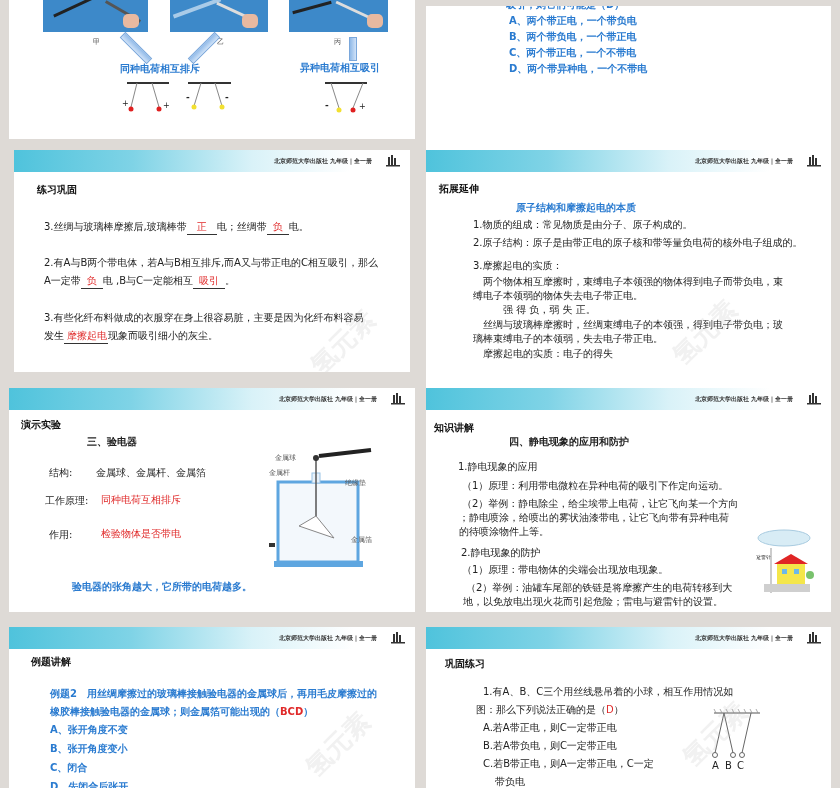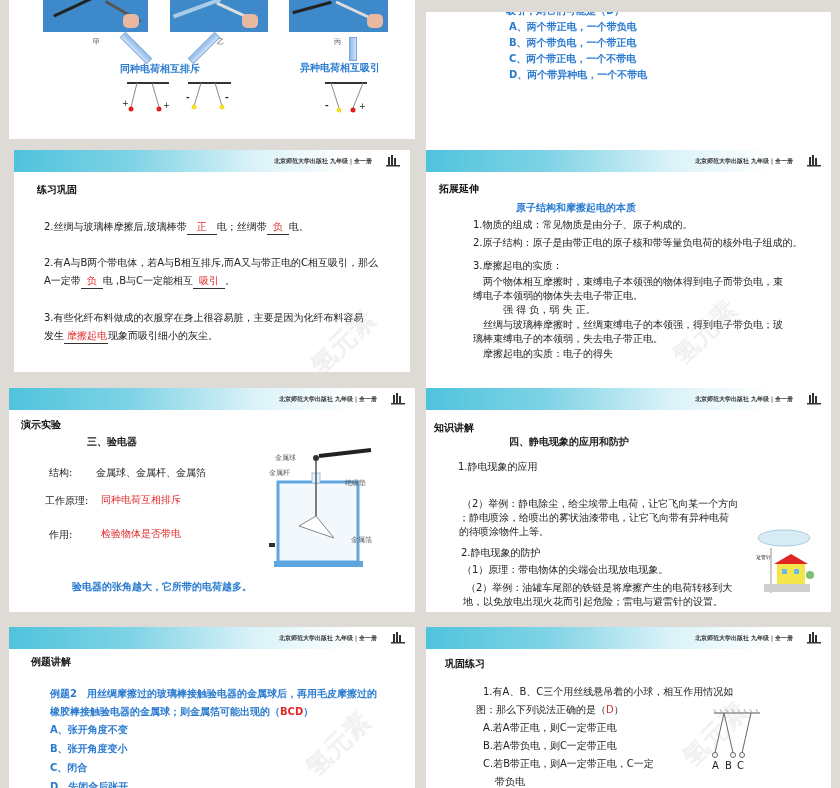--- a/index.html
+++ b/index.html
@@ -61,41 +61,41 @@
       <circle cx="244" cy="30" r="2.5" fill="#e02020"></circle>
   </svg>
   <span class="t" style="left:113px;top:97px;font-size:8px">+</span>
   <span class="t" style="left:154px;top:99px;font-size:8px">+</span>
   <span class="t" style="left:177px;top:90px;font-size:9px;font-weight:bold">-</span>
   <span class="t" style="left:216px;top:90px;font-size:9px;font-weight:bold">-</span>
   <span class="t" style="left:316px;top:98px;font-size:9px;font-weight:bold">-</span>
   <span class="t" style="left:350px;top:100px;font-size:8px">+</span>
 </div>
 
-<div class="slide" style="left:426px;top:12px;width:405px;height:164px">
+<div class="slide" style="left:426px;top:6px;width:405px;height:164px">
   <span class="t blue" style="left:80px;top:-8px;font-size:10px;color:#2a7bd0">吸引，则它们可能是（D）</span>
   <span class="t blue" style="left:83px;top:8px;font-size:10px;color:#2a7bd0">A、两个带正电，一个带负电</span>
   <span class="t blue" style="left:83px;top:24px;font-size:10px;color:#2a7bd0">B、两个带负电，一个带正电</span>
   <span class="t blue" style="left:83px;top:40px;font-size:10px;color:#2a7bd0">C、两个带正电，一个不带电</span>
   <span class="t blue" style="left:83px;top:56px;font-size:10px;color:#2a7bd0">D、两个带异种电，一个不带电</span>
 </div>
 
 <div class="slide" style="left:14px;top:150px;width:396px;height:222px">
   <div class="hdr">
     <span class="hdr-text">北京师范大学出版社 九年级｜全一册</span>
     <svg class="hdr-icon" viewBox="0 0 14 14">
         <rect x="2" y="4" width="2" height="8" fill="#333"></rect>
         <rect x="5" y="2" width="2" height="10" fill="#333"></rect>
         <rect x="8" y="5" width="2" height="7" fill="#333"></rect>
         <rect x="0" y="12" width="14" height="1.5" fill="#333"></rect>
       </svg>
   </div>
   <span class="title" style="left:23px;top:33px">练习巩固</span>
   <div class="t" style="left:30px;top:70px">
-    <span>2.丝绸与玻璃棒摩擦后,玻璃棒带</span><span class="u" style="width:30px">正</span><span>电；丝绸带</span><span class="u" style="width:22px">负</span><span>电。</span>
+    <span>3.丝绸与玻璃棒摩擦后,玻璃棒带</span><span class="u" style="width:30px">正</span><span>电；丝绸带</span><span class="u" style="width:22px">负</span><span>电。</span>
   </div>
   <span class="t" style="left:30px;top:106px">2.有A与B两个带电体，若A与B相互排斥,而A又与带正电的C相互吸引，那么</span>
   <div class="t" style="left:30px;top:124px">
     <span>A一定带</span><span class="u" style="width:22px">负</span><span>电 ,B与C一定能相互</span><span class="u" style="width:32px">吸引</span><span>。</span>
   </div>
   <span class="t" style="left:30px;top:161px">3.有些化纤布料做成的衣服穿在身上很容易脏，主要是因为化纤布料容易</span>
   <div class="t" style="left:30px;top:179px">
     <span>发生</span><span class="u" style="width:44px">摩擦起电</span><span>现象而吸引细小的灰尘。</span>
   </div>
   <span class="wm" style="left:290px;top:175px">氢元素</span>
@@ -167,20 +167,21 @@
     <svg class="hdr-icon" viewBox="0 0 14 14">
         <rect x="2" y="4" width="2" height="8" fill="#333"></rect>
         <rect x="5" y="2" width="2" height="10" fill="#333"></rect>
         <rect x="8" y="5" width="2" height="7" fill="#333"></rect>
         <rect x="0" y="12" width="14" height="1.5" fill="#333"></rect>
       </svg>
   </div>
   <span class="title" style="left:8px;top:33px">知识讲解</span>
   <span class="t" style="left:83px;top:47px;font-weight:bold">四、静电现象的应用和防护</span>
   <span class="t" style="left:32px;top:72px">1.静电现象的应用</span>
+  <span class="t" style="left:36px;top:91px">（1）原理：利用带电微粒在异种电荷的吸引下作定向运动。</span>
   <span class="t" style="left:36px;top:109px">（2）举例：静电除尘，给尘埃带上电荷，让它飞向某一个方向</span>
   <span class="t" style="left:33px;top:123px">；静电喷涂，给喷出的雾状油漆带电，让它飞向带有异种电荷</span>
   <span class="t" style="left:33px;top:137px">的待喷涂物件上等。</span>
   <span class="t" style="left:35px;top:158px">2.静电现象的防护</span>
   <span class="t" style="left:36px;top:175px">（1）原理：带电物体的尖端会出现放电现象。</span>
   <span class="t" style="left:40px;top:193px">（2）举例：油罐车尾部的铁链是将摩擦产生的电荷转移到大</span>
   <span class="t" style="left:37px;top:207px">地，以免放电出现火花而引起危险；雷电与避雷针的设置。</span>
 
   <svg style="position:absolute;left:328px;top:140px" width="60" height="70" viewBox="0 0 60 70">
     <ellipse cx="30" cy="10" rx="26" ry="8" fill="#d8ecf5" stroke="#a8cbe0"></ellipse>

